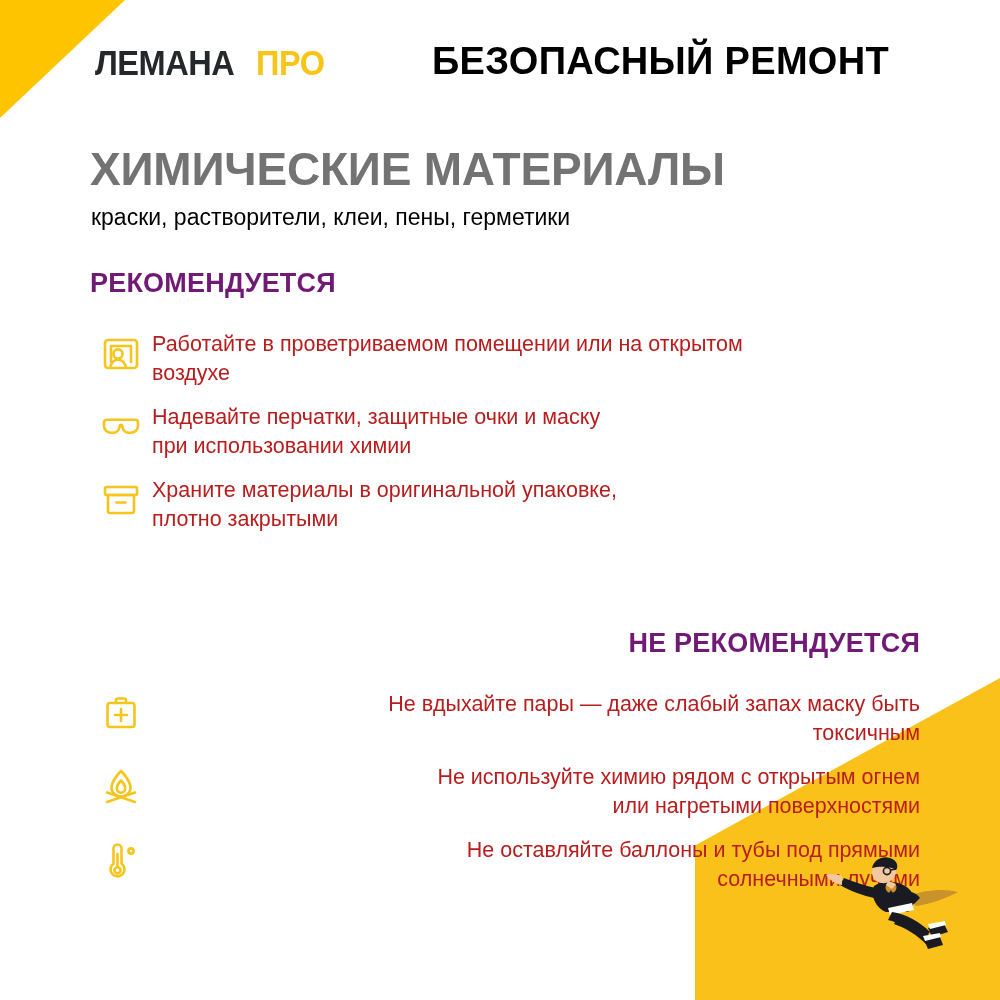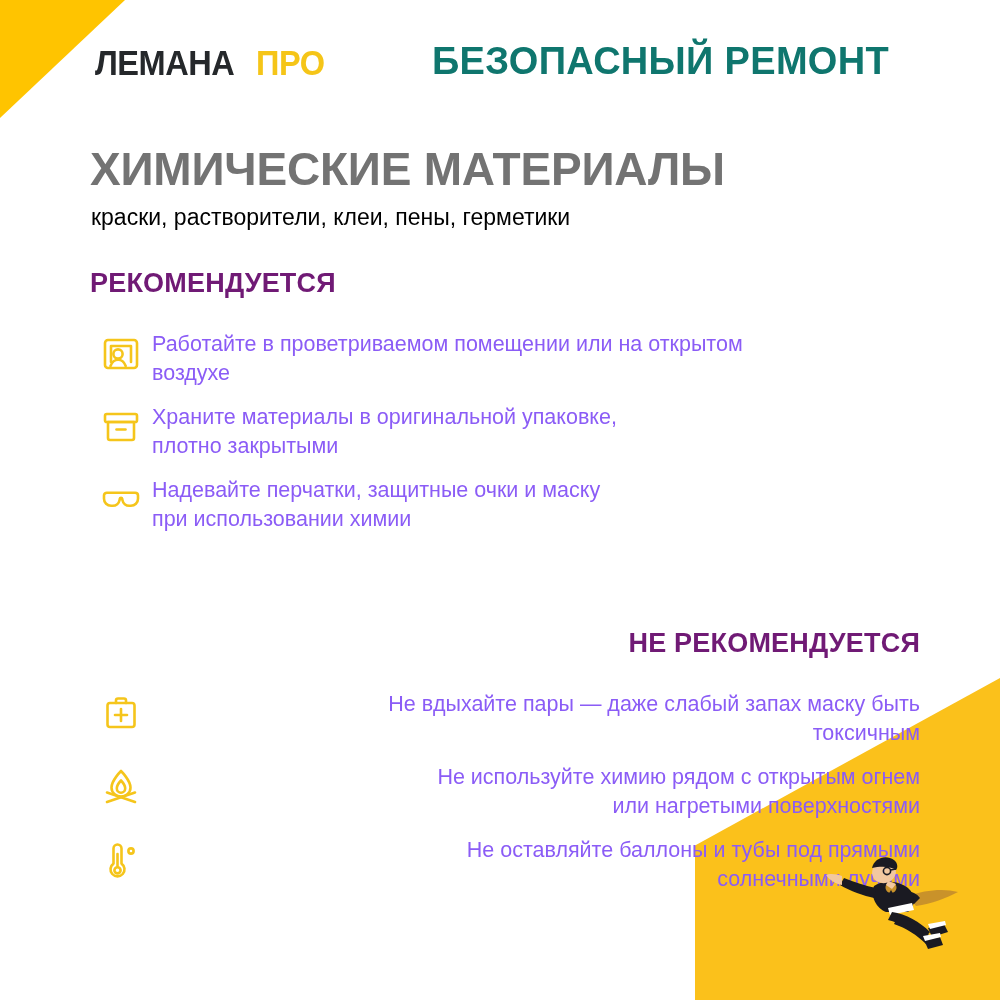--- a/index.html
+++ b/index.html
@@ -60,21 +60,21 @@
     transform-origin: left center;
   }
   .brand-main { color: #25282B; }
   .brand-pro  { color: #F5C518; }
 
   .header-title {
     position: absolute;
     left: 432px; top: 42px;
     font-size: 38px;
     font-weight: 700;
-    color: #0f766e;
+    color: #000000;
     letter-spacing: 0.3px;
     line-height: 1;
     white-space: nowrap;
   }
 
   
   .page-title {
     position: absolute;
     left: 90px; top: 145px;
     font-size: 46px;
@@ -126,21 +126,21 @@
     display: flex;
     align-items: center;
     justify-content: center;
   }
   .item-icon svg { display: block; }
   .item-text {
     flex: 1 1 auto;
     padding-top: 7px;
     font-size: 21.5px;
     line-height: 1.33;
-    color: #8b5cf6;
+    color: #b91c1c;
     white-space: pre-line;
   }
 
   
   .mascot {
     position: absolute;
     right: 28px;
     bottom: 42px;
     width: 160px;
     height: 118px;
@@ -177,41 +177,41 @@
             <circle cx="18" cy="21" r="4.6" fill="none"></circle>
             <path d="M10.5 33 c1.6 -4.2 5 -6.2 7.6 -6.2 c2.6 0 6 2 7.6 6.2"></path>
           </svg>
         </span>
         <span class="item-text">Работайте в проветриваемом помещении или на открытом
 воздухе</span>
       </div>
 
       <div class="item">
         <span class="item-icon">
-          <svg width="42" height="42" viewBox="0 0 42 42" fill="none" stroke="#F5C51B" stroke-width="2.6" stroke-linecap="round" stroke-linejoin="round">
-            <rect x="5" y="8" width="32" height="8" rx="1.8"></rect>
-            <path d="M8 16 h26 v16 a2 2 0 0 1 -2 2 h-22 a2 2 0 0 1 -2 -2 z"></path>
-            <line x1="16.5" y1="23.5" x2="25.5" y2="23.5"></line>
-          </svg>
-        </span>
-        <span class="item-text">Храните материалы в оригинальной упаковке,
-плотно закрытыми</span>
-      </div>
-
-      <div class="item">
-        <span class="item-icon">
           <svg width="44" height="44" viewBox="0 0 44 44" fill="none" stroke="#F5C51B" stroke-width="2.6" stroke-linecap="round" stroke-linejoin="round">
             <path d="M5 17.5 c0 -1.6 1.3 -2.8 2.9 -2.8 h28.2 c1.6 0 2.9 1.2 2.9 2.8 v3.2
                      c0 3.9 -3.2 7.1 -7.1 7.1 h-1.6 c-3.4 0 -6.3 -2.5 -6.9 -5.8 l-0.2 -1.2
                      c-0.1 -0.6 -0.6 -1 -1.2 -1 c-0.6 0 -1.1 0.4 -1.2 1 l-0.2 1.2
                      c-0.6 3.3 -3.5 5.8 -6.9 5.8 h-1.6 c-3.9 0 -7.1 -3.2 -7.1 -7.1 z"></path>
           </svg>
         </span>
         <span class="item-text">Надевайте перчатки, защитные очки и маску
 при использовании химии</span>
+      </div>
+
+      <div class="item">
+        <span class="item-icon">
+          <svg width="42" height="42" viewBox="0 0 42 42" fill="none" stroke="#F5C51B" stroke-width="2.6" stroke-linecap="round" stroke-linejoin="round">
+            <rect x="5" y="8" width="32" height="8" rx="1.8"></rect>
+            <path d="M8 16 h26 v16 a2 2 0 0 1 -2 2 h-22 a2 2 0 0 1 -2 -2 z"></path>
+            <line x1="16.5" y1="23.5" x2="25.5" y2="23.5"></line>
+          </svg>
+        </span>
+        <span class="item-text">Храните материалы в оригинальной упаковке,
+плотно закрытыми</span>
       </div>
 
 
     </div>
   </div>
 
   <div class="section" id="section-dont">
     <div class="section-heading">НЕ РЕКОМЕНДУЕТСЯ</div>
     <div class="items">
 

